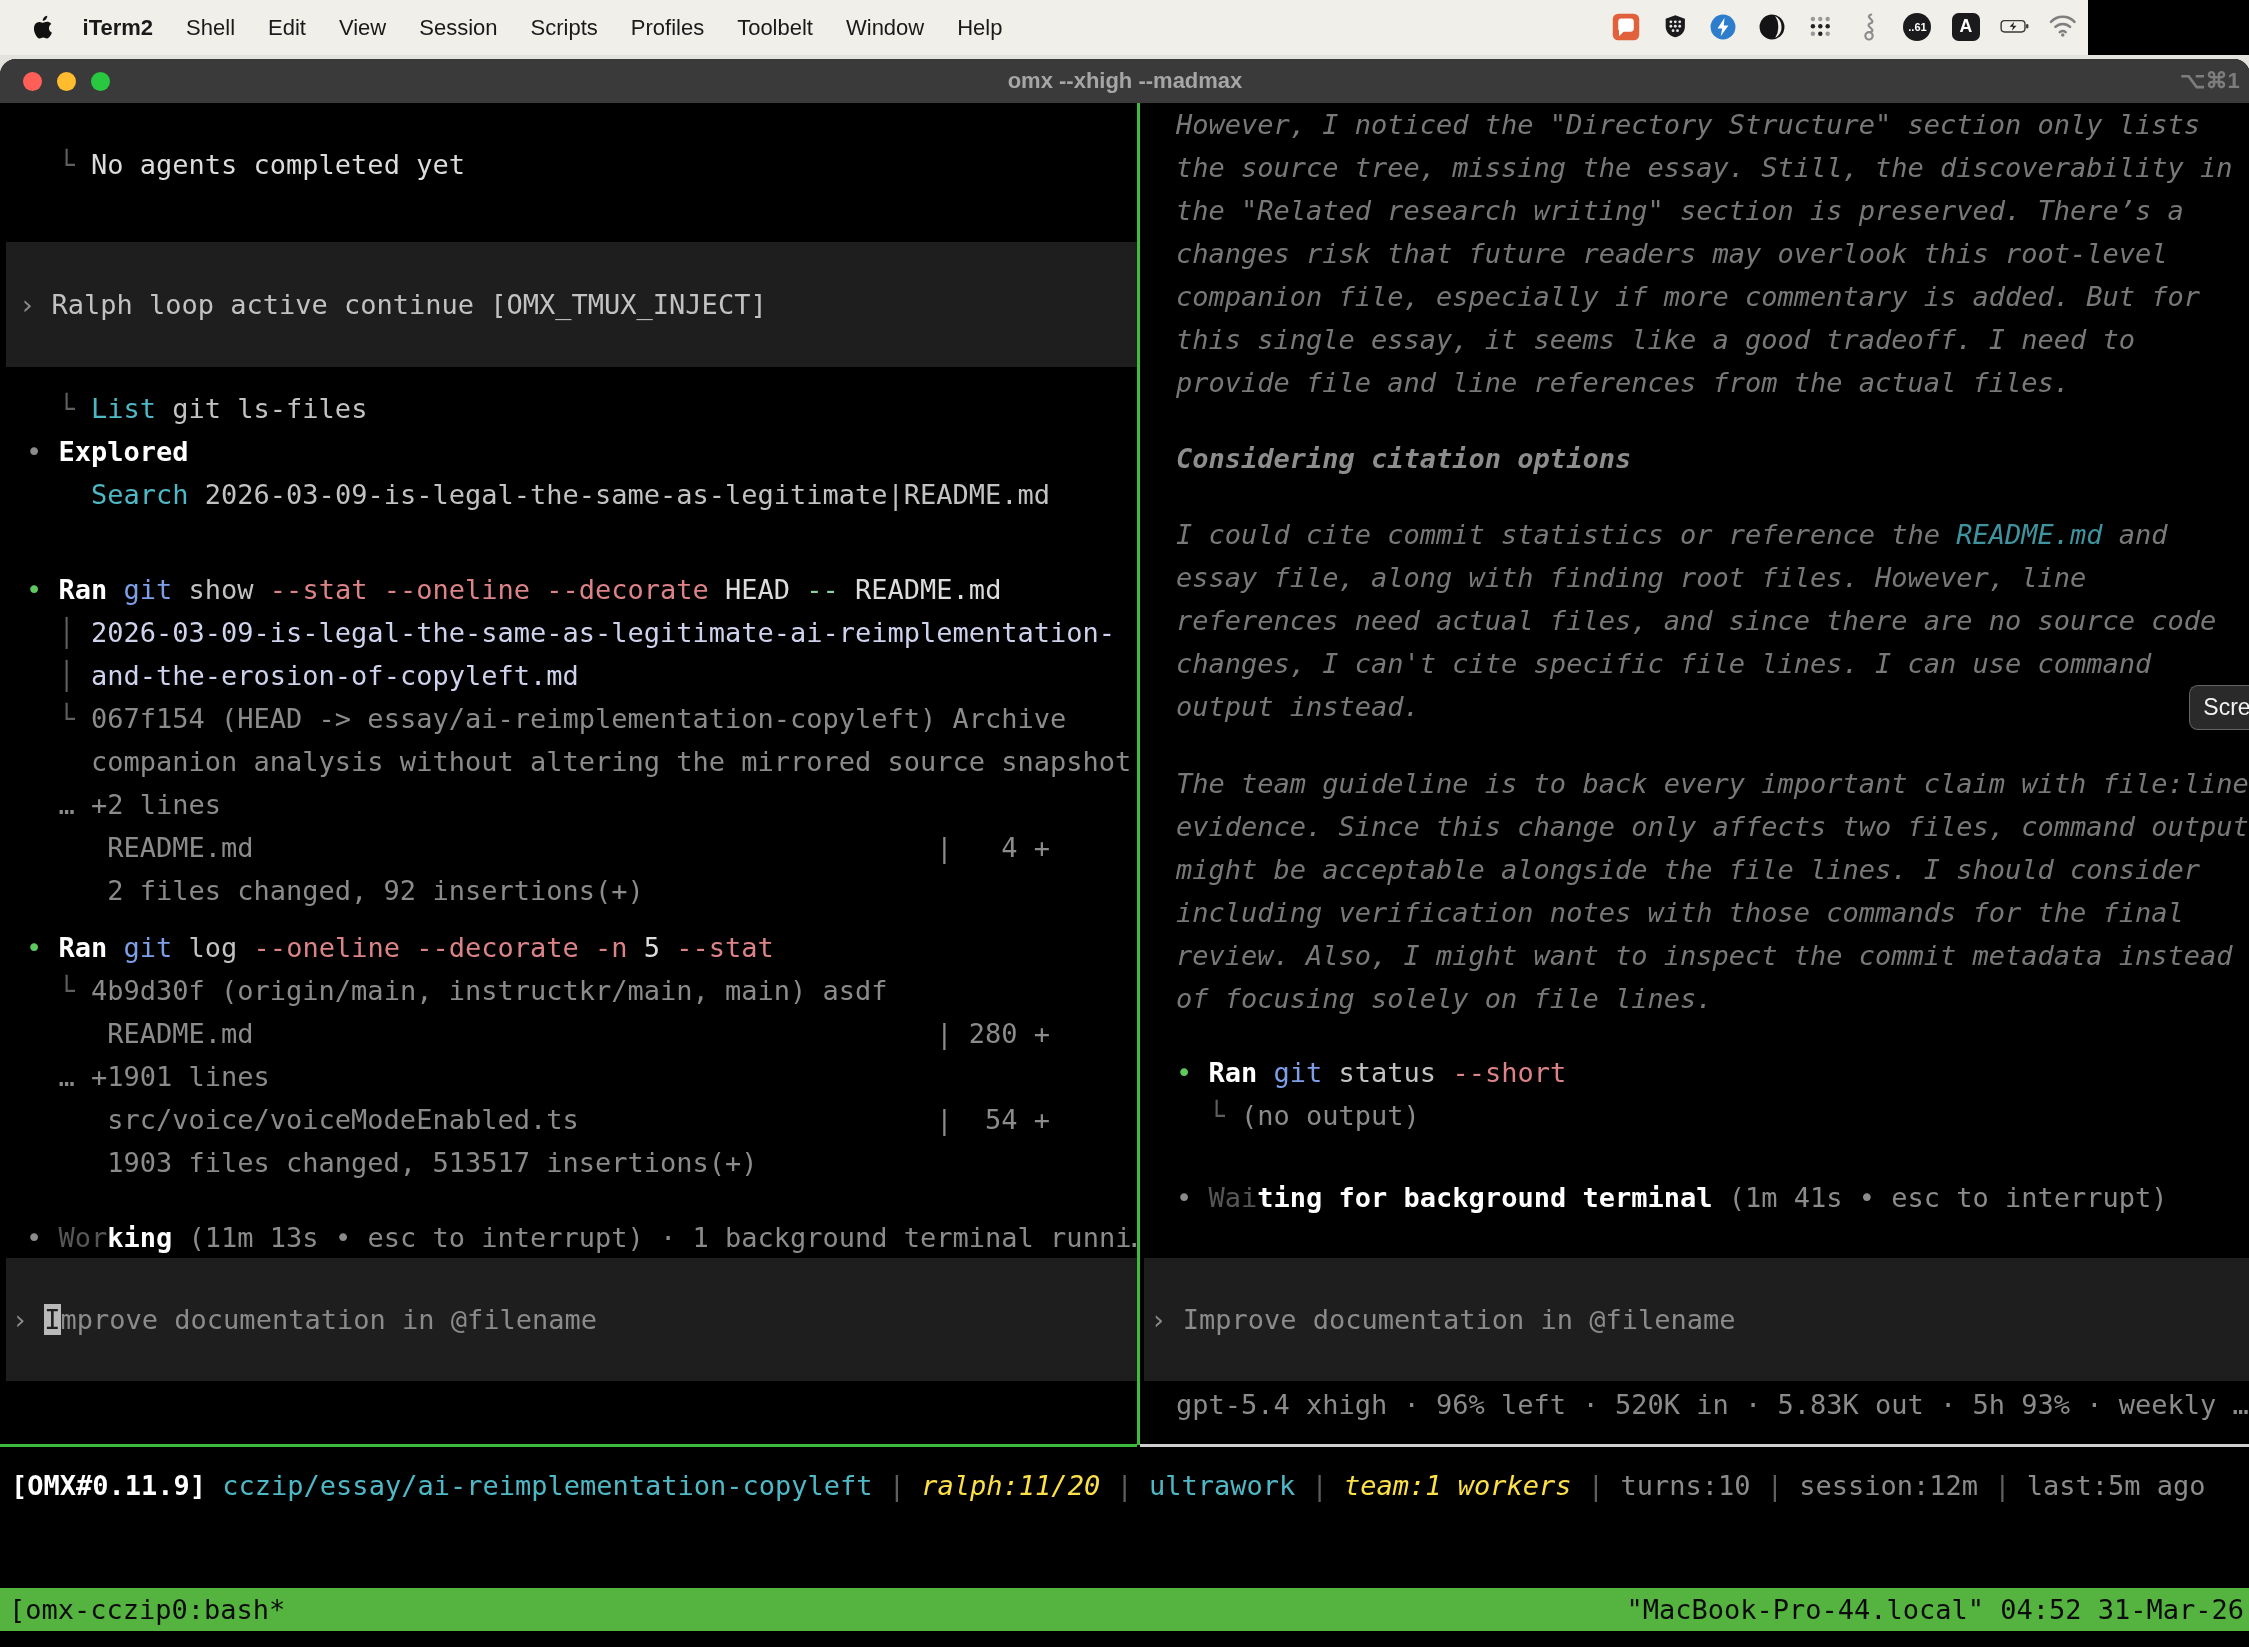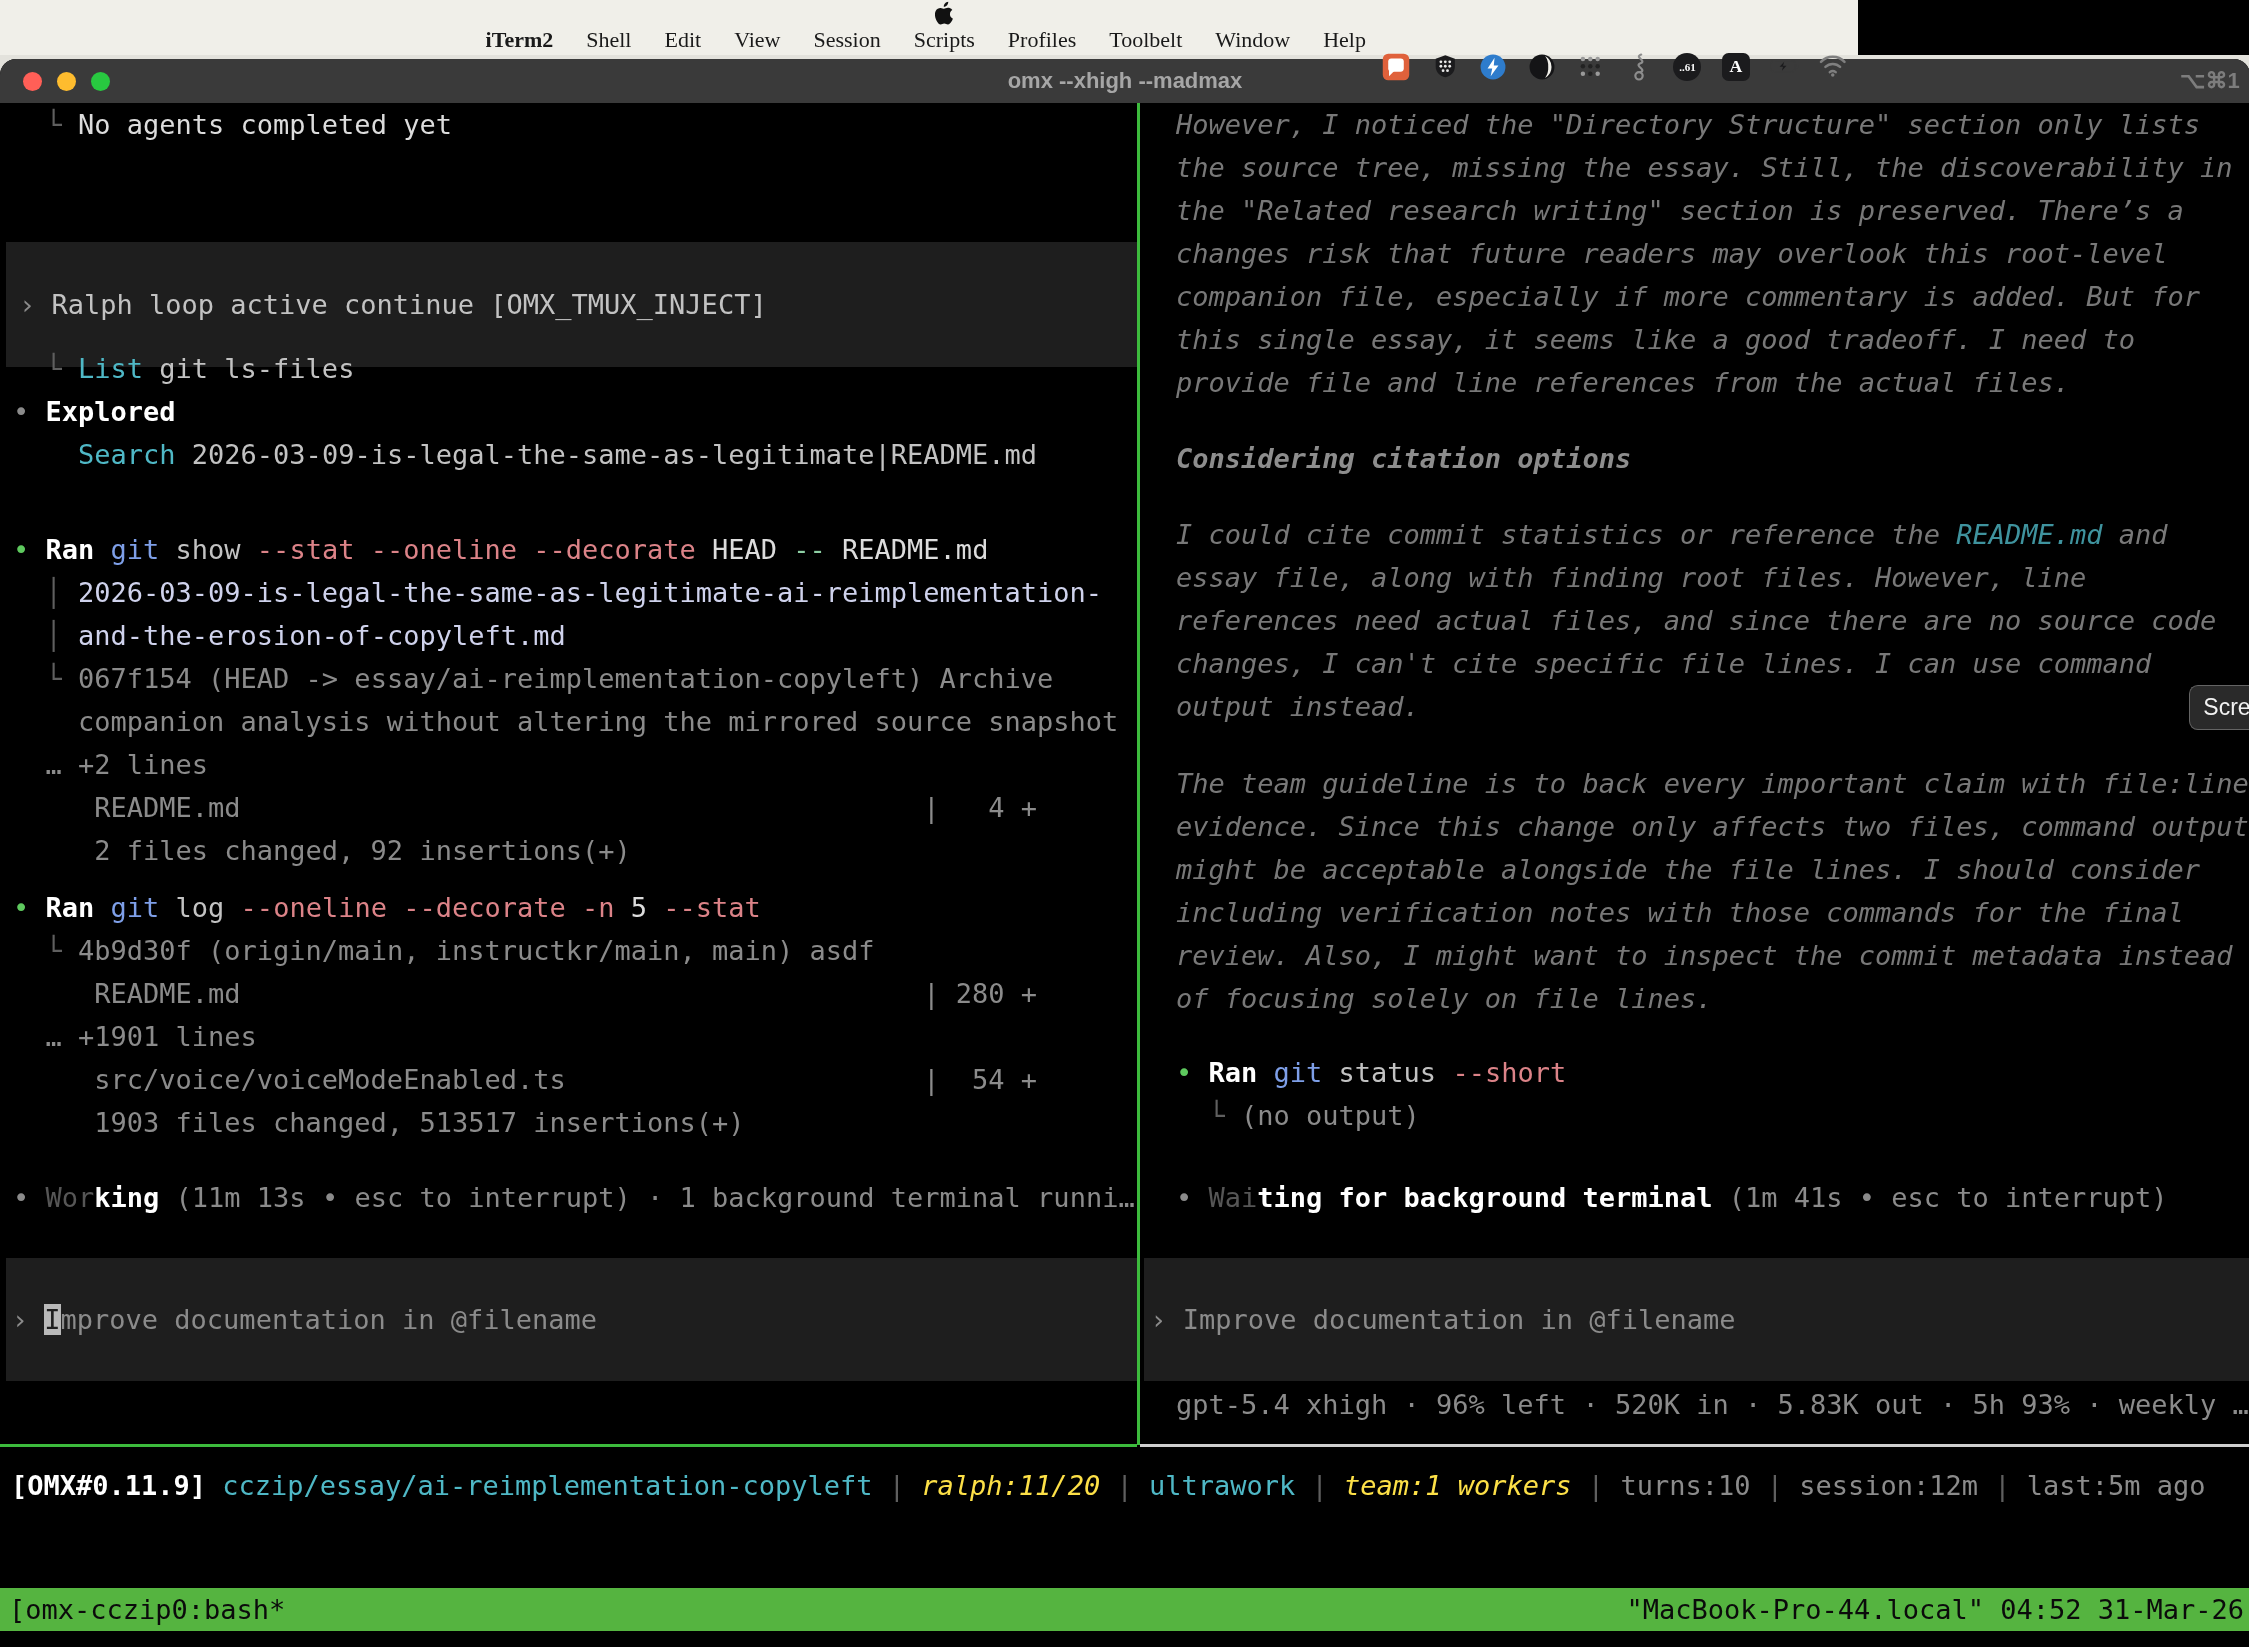--- a/index.html
+++ b/index.html
@@ -1,22 +1,22 @@
 <!DOCTYPE html>
 <html style="font-size:11.8px"><head>
 <meta charset="utf-8">
 <style>
   html,body{margin:0;padding:0;}
   body{width:2250px;height:1648px;position:relative;background:#000;overflow:hidden;
        font-family:"DejaVu Sans Mono",monospace;}
 
   
-  .menubar{position:absolute;left:0;top:0;width:1858px;height:55px;background:#f0efe9;
-           display:flex;align-items:center;font-family:Liberation Serif, serif;
-           font-size:22px;color:#1a1a1a;z-index:30;flex-direction:column;}
+  .menubar{position:absolute;left:0;top:0;width:2088px;height:55px;background:#f0efe9;
+           display:flex;align-items:center;font-family:Liberation Sans, sans-serif;
+           font-size:22px;color:#1a1a1a;z-index:30;}
   .apple{margin-left:34px;display:flex;align-items:center;}
   .menu-items{display:flex;align-items:center;margin-left:26.6px;}
   .menu-items span{margin-right:33px;white-space:nowrap;}
   .menu-items span:first-child{font-weight:bold;}
   .statusicons{margin-left:auto;display:flex;align-items:center;margin-right:10.3px;}
   .statusicons .sic{width:29.5px;height:29.5px;margin-left:19px;display:flex;align-items:flex-start;justify-content:center;}
   .pctbadge{width:28px;height:28px;border-radius:50%;background:#1b1b1d;color:#fff;
             font-size:11px;display:flex;align-items:center;justify-content:center;font-weight:bold;}
   .abadge{width:28px;height:28px;border-radius:6.6px;background:#1b1b1d;color:#fff;
           font-size:17.7px;display:flex;align-items:center;justify-content:center;font-weight:bold;}
@@ -39,21 +39,21 @@
   
   .pane{position:absolute;top:44px;height:1342px;overflow:hidden;background:#000;}
   .pane-left{left:0;width:1137px;}
   .pane-right{left:1140px;width:1110px;}
   .vdivider{position:absolute;left:1137px;top:44px;width:3px;height:1342px;background:#3dbb3d;}
   .hline{position:absolute;top:1385px;height:3px;}
   .hline-left{left:0;width:1137px;background:#3dbb3d;}
   .hline-right{left:1140px;width:1110px;background:#cfcfcf;}
 
   .grp{position:absolute;left:0;width:100%;}
-  .pane-left .grp{padding-left:13px;}
+  .pane-left .grp{padding-left:26px;margin-top:40px;}
   .pane-right .grp{padding-left:36px;}
   .tl{white-space:pre;height:43px;line-height:43px;font-size:27px;}
 
   .tbox{position:absolute;background:#1e1e1e;display:flex;align-items:center;}
   .tbox .tl{height:auto;}
 
   
   .c-w{color:#dcdcdc;}
   .c-b{color:#ffffff;font-weight:bold;}
   .c-l{color:#c2c2c2;}

